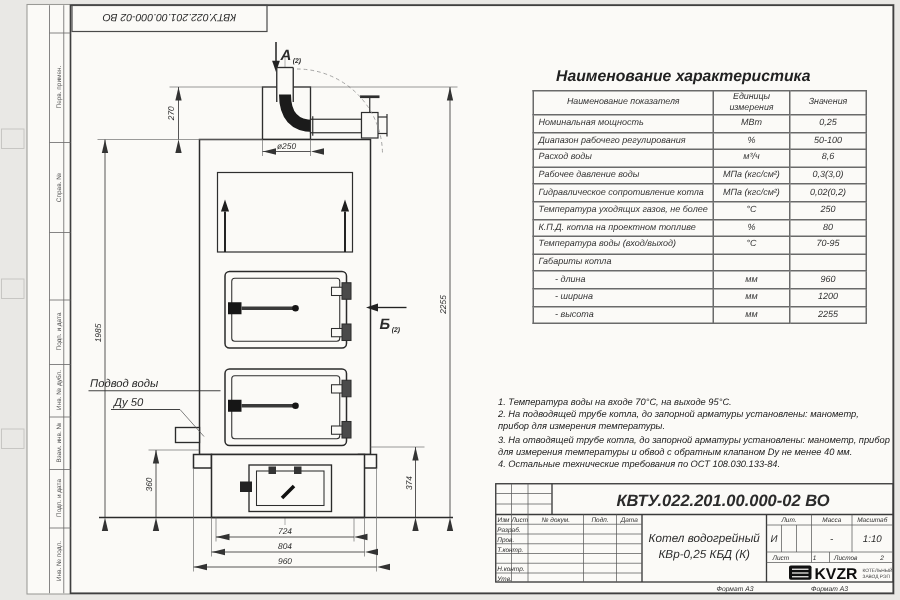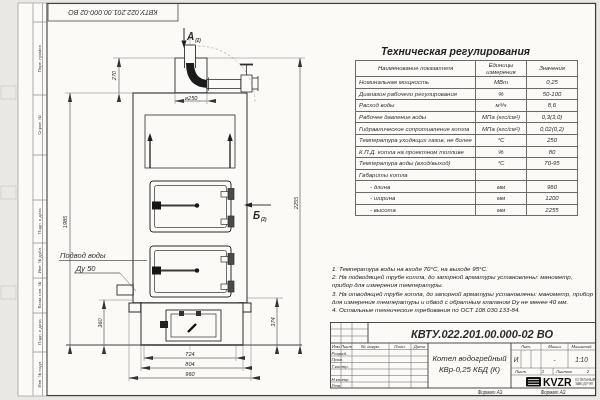--- a/index.html
+++ b/index.html
@@ -296,21 +296,21 @@
       <text x="575" y="385.3" font-size="3.2" fill="#444">ЗАВОД РЭП</text>
     </g>
 
     <text class="it" font-size="4.5" fill="#555" text-anchor="middle" x="490" y="393.7">Формат А3</text>
     <text class="it" font-size="4.5" fill="#555" text-anchor="middle" x="553" y="393.7">Формат А3</text>
   </g>
 </svg>
 
 
 <div id="spec">
-  <div class="title">Техническая регулирования</div>
+  <div class="title">Наименование характеристика</div>
   <table>
     <tbody>
           <tr class="hdr">
       <td class="name">Наименование показателя</td>
       <td class="u">Единицы измерения</td>
       <td class="v">Значения</td>
     </tr>
     <tr>
             <td class="name">Номинальная мощность</td>
             <td class="u c">МВт</td>

